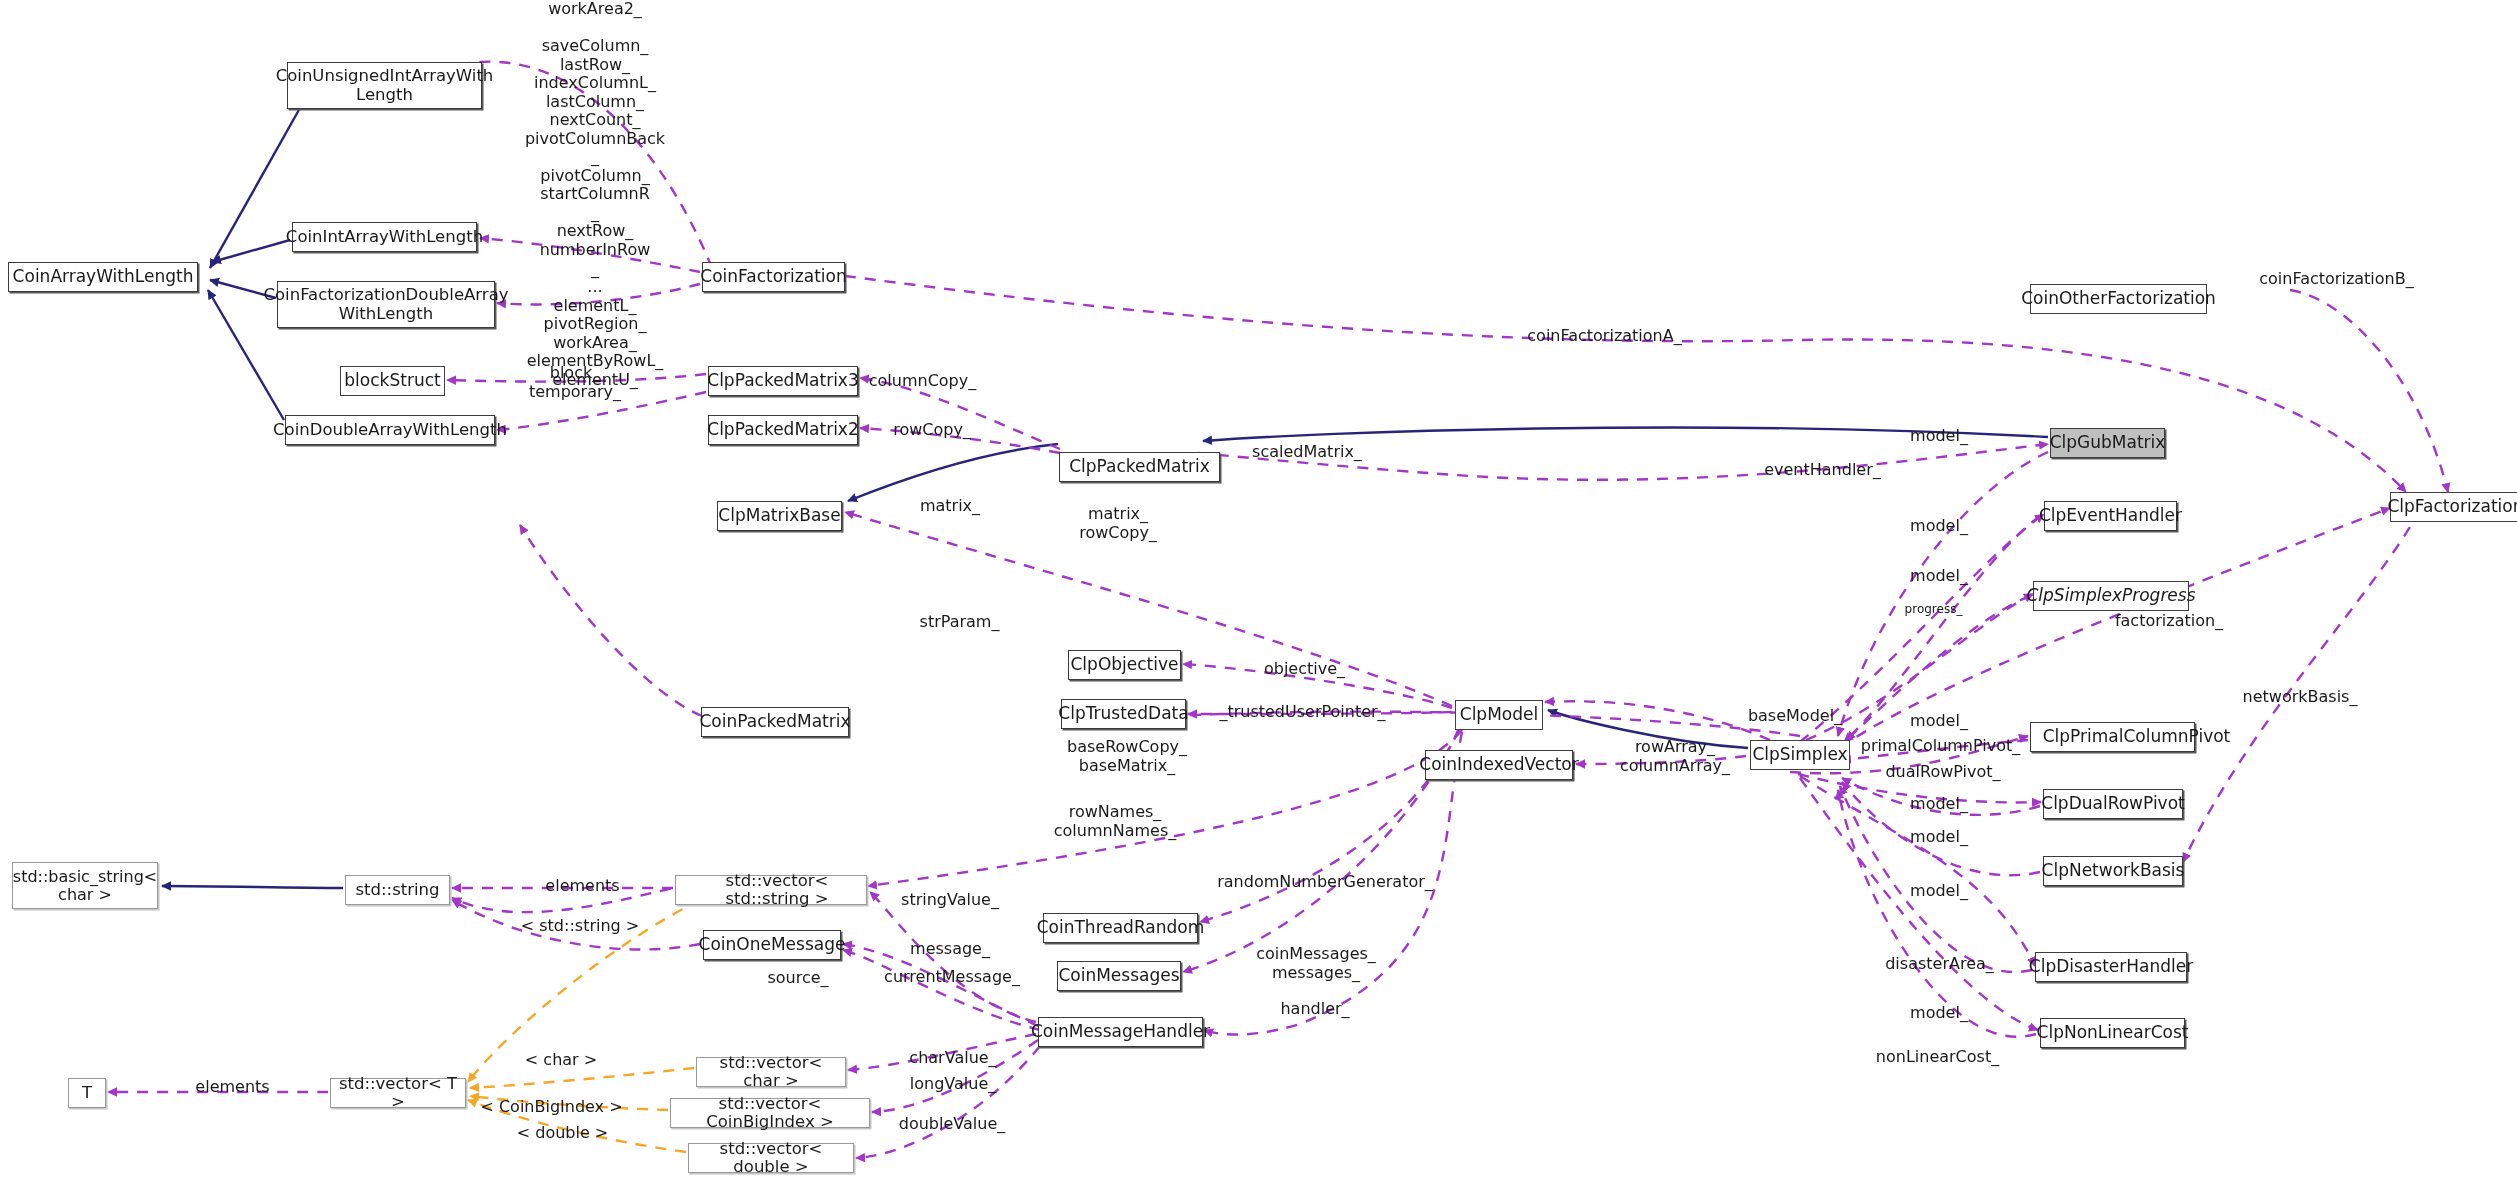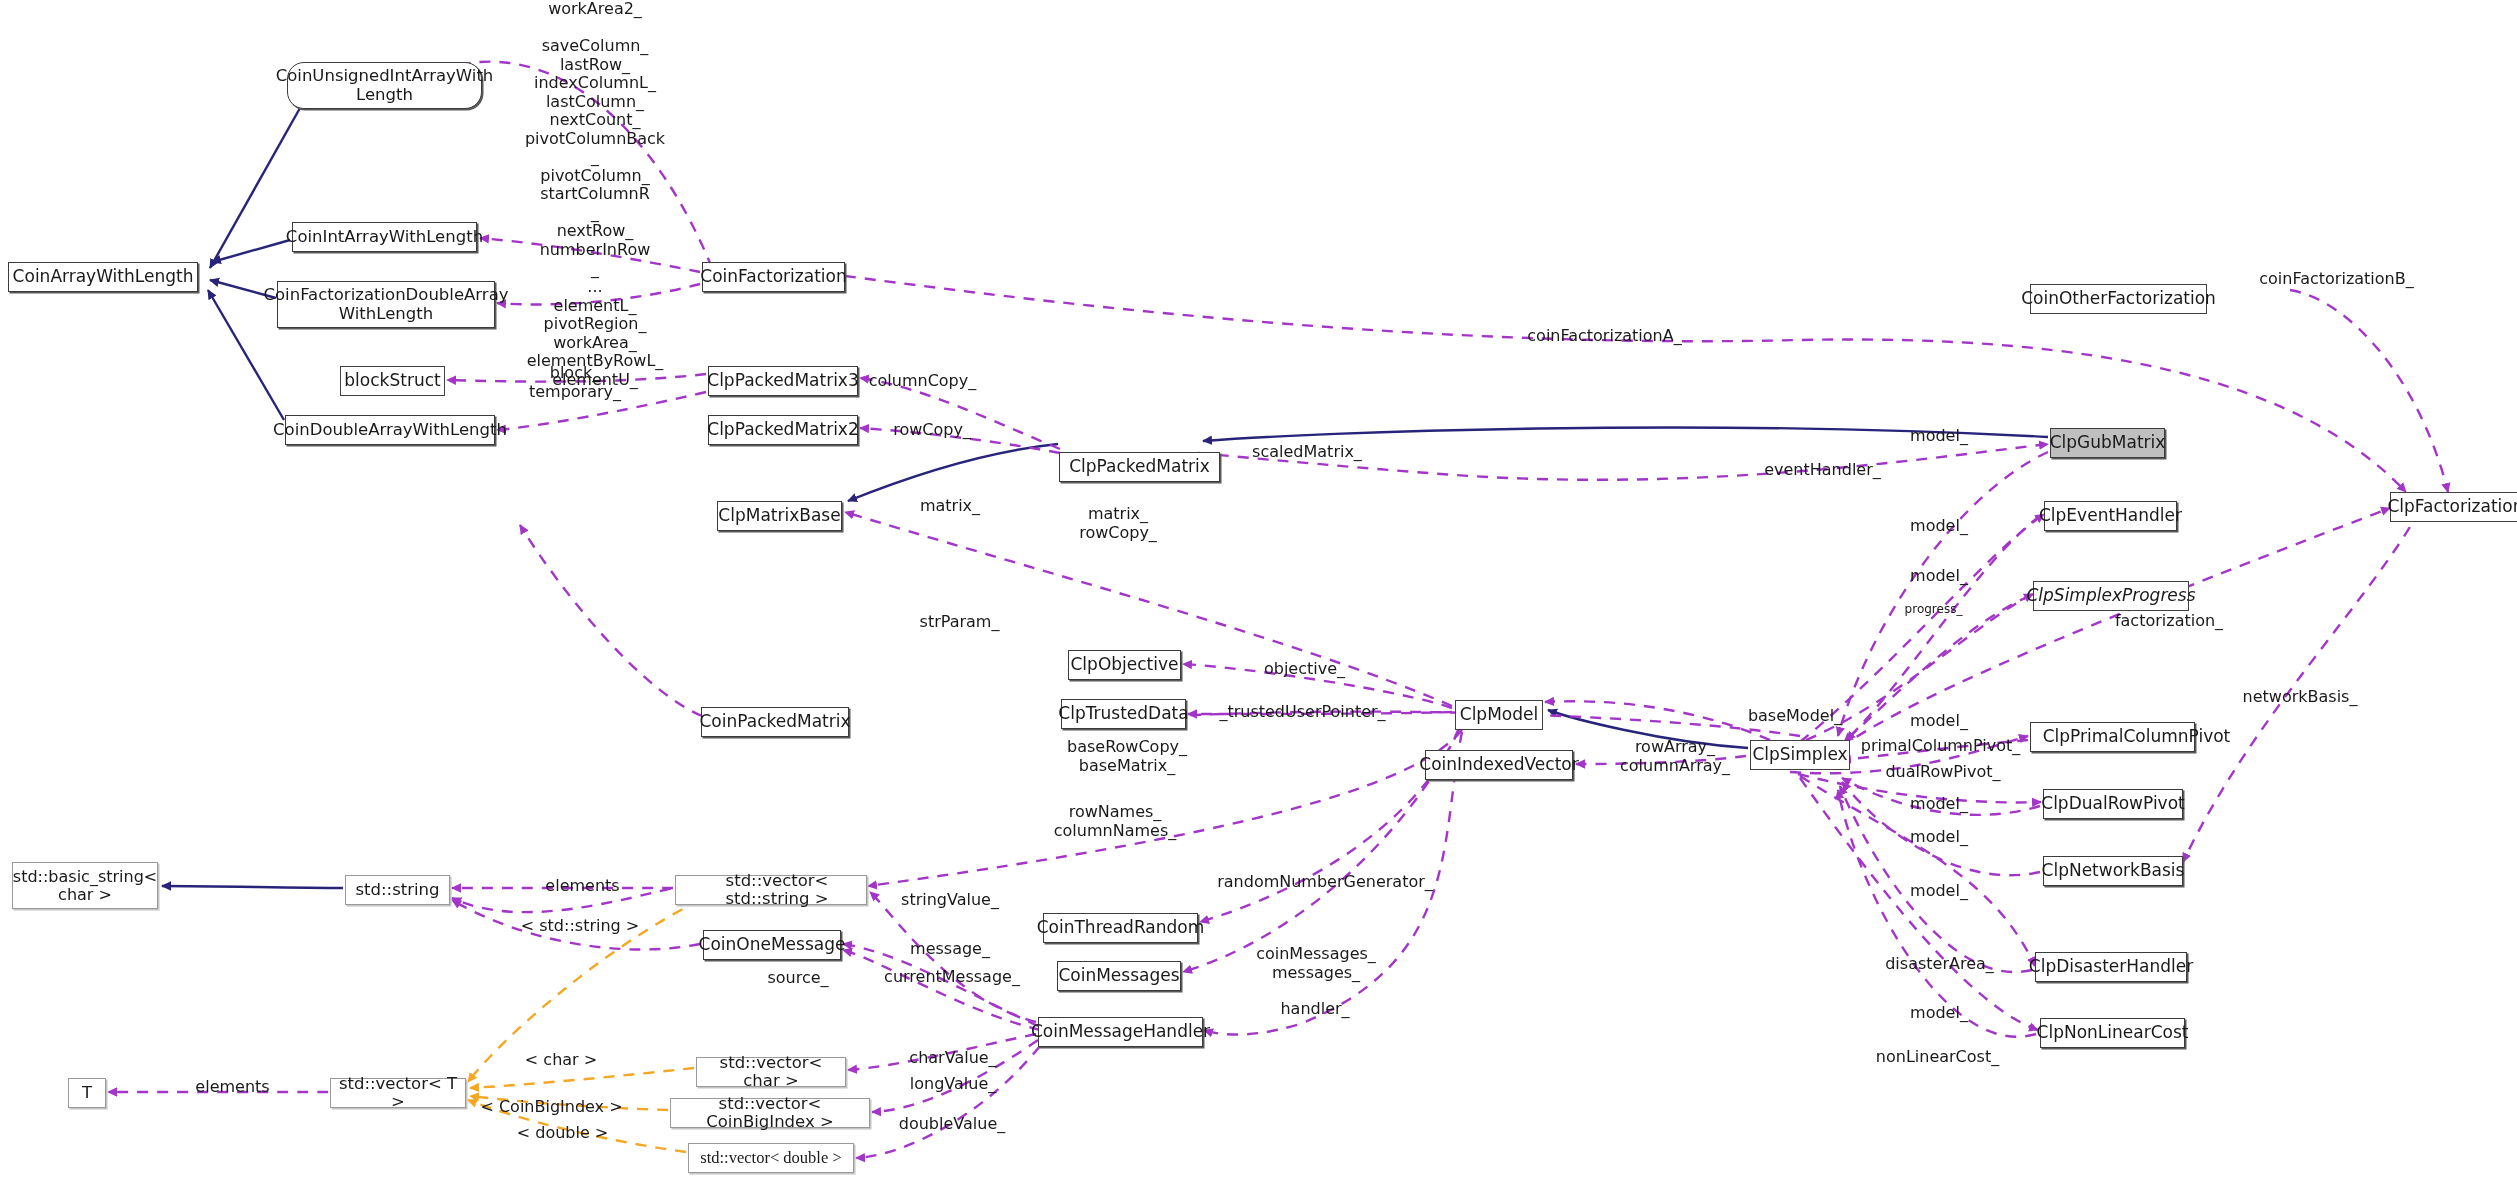--- a/index.html
+++ b/index.html
@@ -100,21 +100,21 @@
       <path d="M 700 900 C 600 950 500 1040 468 1082"></path>
       <path d="M 694 1068 C 620 1076 540 1084 470 1088"></path>
       <path d="M 668 1110 C 600 1108 520 1102 470 1096"></path>
       <path d="M 686 1152 C 600 1140 520 1120 468 1100"></path>
     </g>
   </svg>
 
   <div class="node heavy" style="left:8px;top:262px;width:190px;height:30px;font-size:17px;">
       <span>CoinArrayWithLength</span>
     </div>
-  <div class="node heavy" style="left:287px;top:62px;width:195px;height:47px;font-size:16.5px;white-space:pre-line;border-radius:17px;"><span>CoinUnsignedIntArrayWith
+  <div class="node heavy" style="left:287px;top:62px;width:195px;height:47px;font-size:16.5px;white-space:pre-line;"><span>CoinUnsignedIntArrayWith
 Length</span></div>
   <div class="node heavy" style="left:292px;top:222px;width:185px;height:30px;font-size:16.5px;">
       <span>CoinIntArrayWithLength</span>
     </div>
   <div class="node heavy" style="left:277px;top:281px;width:218px;height:47px;font-size:16.5px;white-space:pre-line;"><span>CoinFactorizationDoubleArray
 WithLength</span></div>
   <div class="node t1" style="left:340px;top:366px;width:105px;height:30px;font-size:17px;">
       <span>blockStruct</span>
     </div>
   <div class="node heavy" style="left:285px;top:415px;width:210px;height:30px;font-size:16.5px;">
@@ -202,21 +202,21 @@
     </div>
   <div class="node heavy" style="left:1038px;top:1017px;width:165px;height:30px;font-size:17px;">
       <span>CoinMessageHandler</span>
     </div>
   <div class="node light" style="left:696px;top:1057px;width:150px;height:30px;font-size:16.5px;">
       <span>std::vector&lt; char &gt;</span>
     </div>
   <div class="node light" style="left:670px;top:1098px;width:200px;height:30px;font-size:16.5px;">
       <span>std::vector&lt; CoinBigIndex &gt;</span>
     </div>
-  <div class="node light" style="left:688px;top:1143px;width:166px;height:30px;font-size:16.5px;font-family:Liberation Serif, serif;">
+  <div class="node light" style="left:688px;top:1143px;width:166px;height:30px;font-size:16.5px;">
       <span>std::vector&lt; double &gt;</span>
     </div>
   <div class="node light" style="left:68px;top:1078px;width:38px;height:30px;font-size:16.5px;">
       <span>T</span>
     </div>
   <div class="node light" style="left:330px;top:1078px;width:136px;height:30px;font-size:16.5px;">
       <span>std::vector&lt; T &gt;</span>
     </div>
 
   <div class="elabel" style="left:530px;top:0px;width:130px;font-size:16px;">workArea2_</div>

